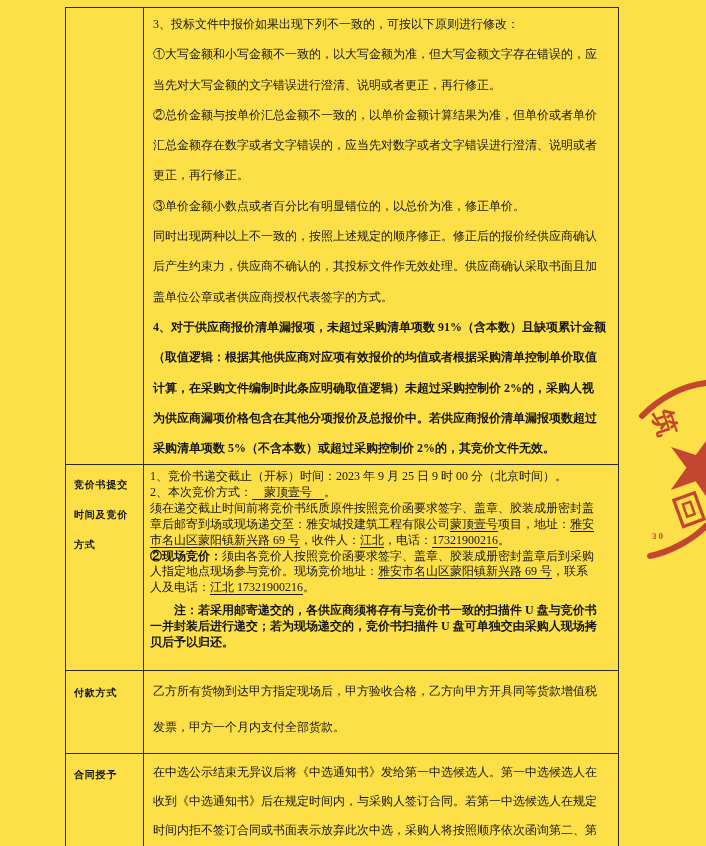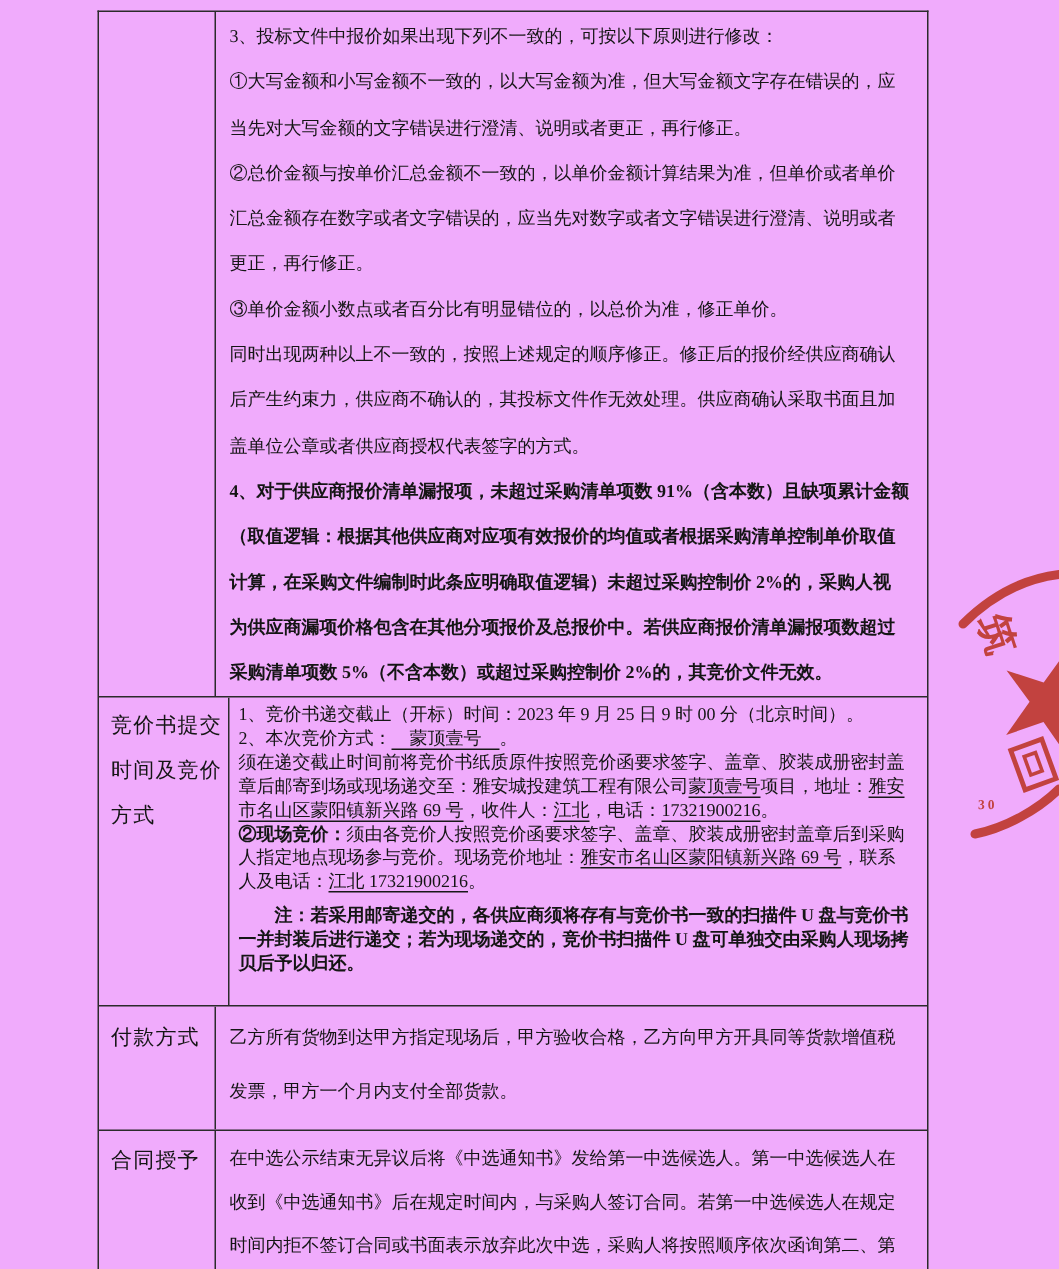--- a/index.html
+++ b/index.html
@@ -1,24 +1,24 @@
 <!DOCTYPE html>
 <html><head>
 <meta charset="utf-8">
 <style>
   *{box-sizing:border-box;margin:0;padding:0}
   html,body{background:#fff}
-  .page{position:relative;width:706px;height:846px;background:#f0abfc;overflow:hidden;
+  .page{position:relative;width:706px;height:846px;background:#fde047;overflow:hidden;
         font-family:"Liberation Serif","DejaVu Serif",serif;color:#151515}
   .tbl{position:absolute;left:65px;top:7px;width:554px;height:839px;
        border:1.5px solid #2b2b2b;border-bottom:none}
   .row{display:flex;border-bottom:1.5px solid #2b2b2b;overflow:hidden}
   .row:last-child{border-bottom:none}
-  .lbl{flex:0 0 78px;border-right:1.5px solid #2b2b2b;font-weight:normal;
-       font-size:14px;letter-spacing:.8px;line-height:30px;padding:5px 4px 0 8px}
+  .lbl{flex:0 0 78px;border-right:1.5px solid #2b2b2b;font-weight:bold;
+       font-size:10px;letter-spacing:.8px;line-height:30px;padding:5px 4px 0 8px}
   .lbl .ll{white-space:nowrap}
   .lbl3{padding-top:7px}
   .lbl4{padding-top:6px}
   .cnt{flex:1;overflow:hidden}
   .ln{white-space:nowrap}
   .r1{padding:1px 3px 0 9px;font-size:12px}
   .r1 .ln{line-height:30.3px}
   .r2{padding:4px 3px 0 6px;font-size:12px}
   .r2 .ln{line-height:15.9px}
   .r3{padding:2px 3px 0 9px;font-size:12px}

